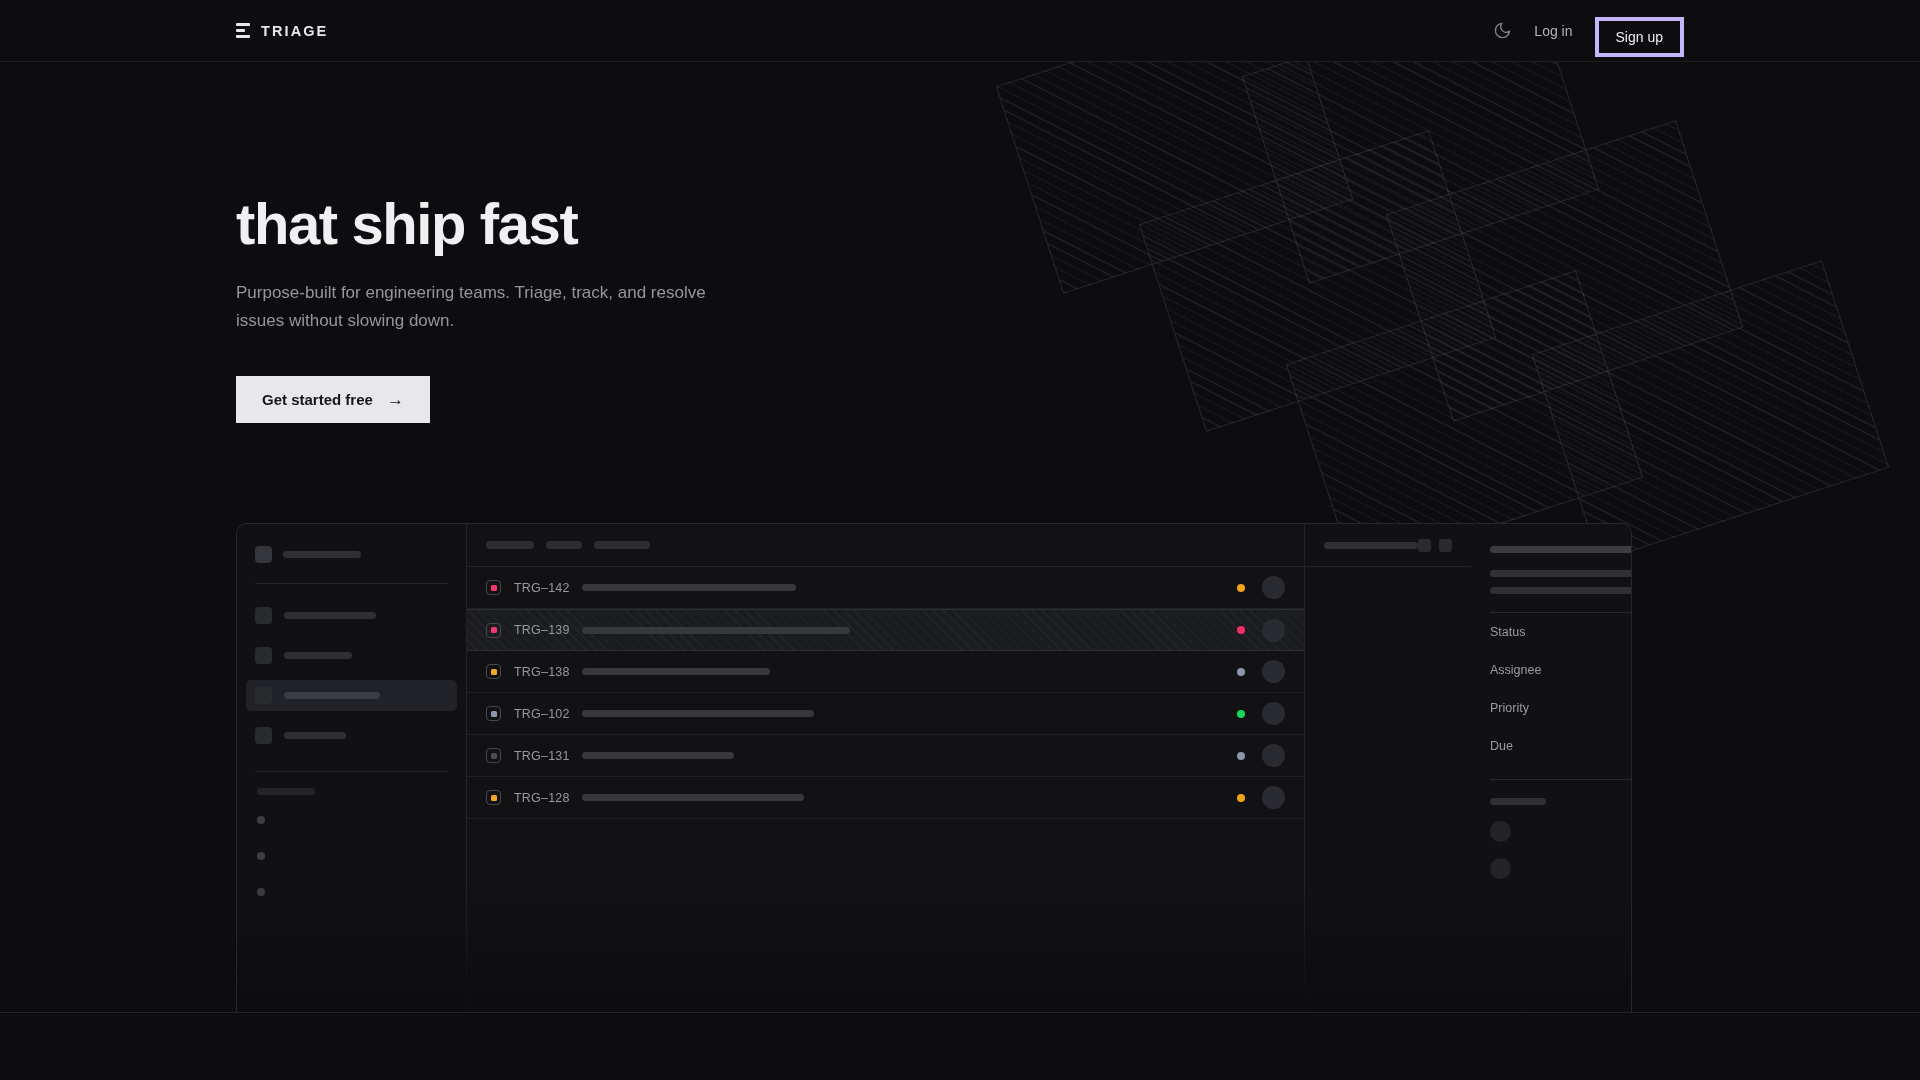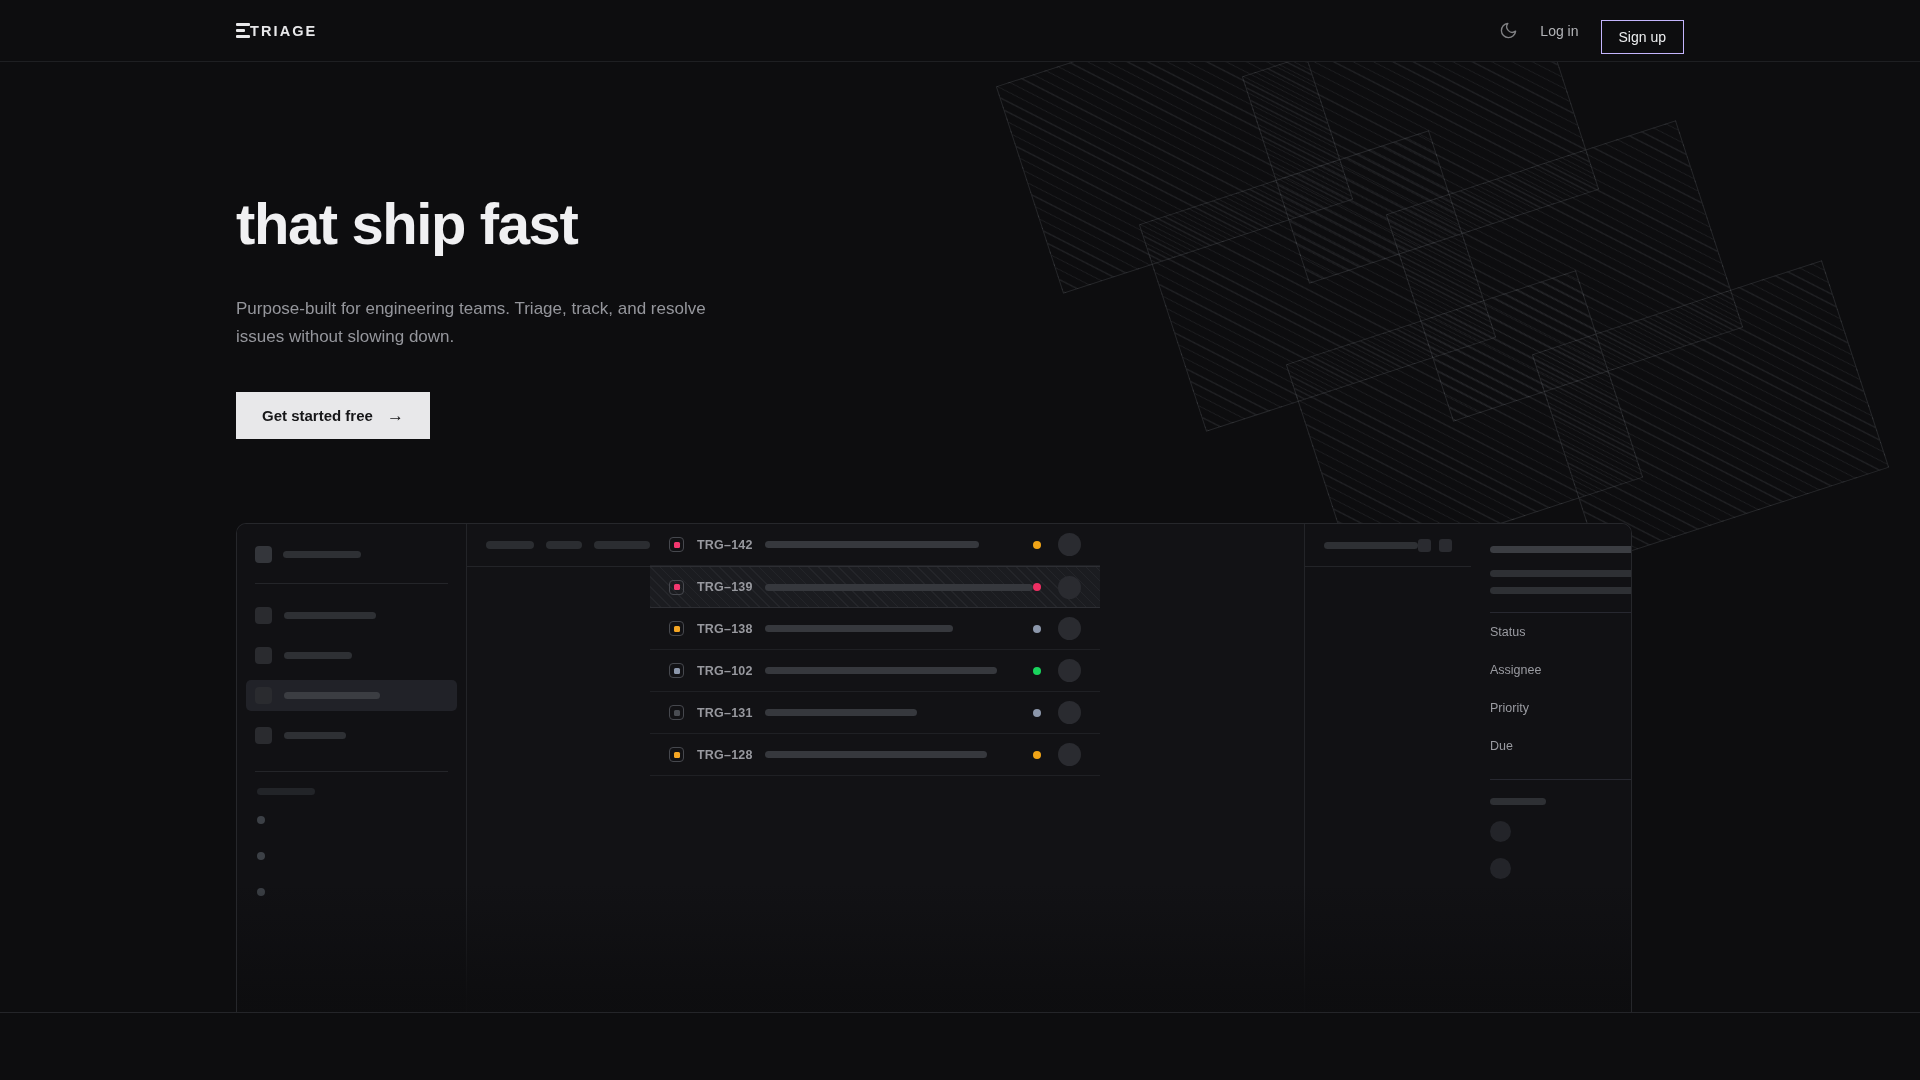--- a/index.html
+++ b/index.html
@@ -36,59 +36,59 @@
 
   
   .header {
     position:relative; z-index:5;
     height:62px; width:1920px;
     display:flex; align-items:center;
     border-bottom:1px solid #1e1f22;
     background:#0d0d0f;
   }
   .brand {
-    display:flex; align-items:center; 
+    display:flex; align-items:center; gap:11px;
     margin-left:236px;
   }
   .brand-mark { display:flex; flex-direction:column; gap:3px; width:14px; }
   .brand-mark i { display:block; height:3px; background:#e8e8ea; border-radius:1px; }
   .brand-mark i:nth-child(1){ width:14px; }
   .brand-mark i:nth-child(2){ width:9px; }
   .brand-mark i:nth-child(3){ width:14px; }
   .brand-name {
     color:#e8e8ea; font-size:14.5px; font-weight:700;
     letter-spacing:2.1px;
   }
   .header-right {
     margin-left:auto; margin-right:236px;
     display:flex; align-items:center; gap:22px;
   }
   .moon-icon { width:19px; height:19px; display:block; opacity:.62; cursor:pointer; }
   .login-link {
     color:#b3b4b8; font-size:14px; text-decoration:none; cursor:pointer;
   }
   .signup-btn {
-    border:1px solid #c4b5fd; background:transparent;
+    border:4px solid #c4b5fd; background:transparent;
     color:#edeef0; font-size:14px;
     padding:8px 17px; cursor:pointer;
     font-family:inherit;
     margin-top:12px;
   }
 
   
   .hero { position:relative; z-index:4; margin-left:236px; }
   .hero h1 {
     margin-top:68px;
     color:#f0f0f2;
     font-size:58px; font-weight:700;
     line-height:1.08; letter-spacing:-1.4px;
     max-width:660px;
   }
   .hero p {
-    margin-top:40px;
+    margin-top:24px;
     color:#95969c; font-size:17px; line-height:1.62;
     max-width:470px;
   }
   .cta {
     margin-top:42px;
     display:inline-flex; align-items:center; gap:14px;
     background:#e8e8ea; color:#161618;
     font-size:15px; font-weight:600;
     padding:15px 26px;
     border:none; cursor:pointer;
@@ -131,21 +131,21 @@
     display:flex; align-items:center; gap:12px;
     height:31px; padding:0 9px; margin:0 -9px 9px -9px;
     border-radius:5px; cursor:pointer;
   }
   .sb-item.active { background:#212228; }
   .sb-sec { margin:0 0 18px 2px; }
   .sb-dotrow { display:flex; align-items:center; height:14px; margin-bottom:22px; padding-left:2px; cursor:pointer; }
   .dot-sm { width:8px; height:8px; border-radius:50%; background:#3c4046; }
 
   
-  .mk-list { flex:1 1 auto; display:flex; flex-direction:row; min-width:0;font-weight:bold; }
+  .mk-list { flex:1 1 auto; display:flex; flex-direction:column; min-width:0; }
   .mk-toolbar {
     height:43px; flex:0 0 43px;
     border-bottom:1px solid #232428;
     display:flex; align-items:center; gap:12px;
     padding-left:19px;
   }
   .pill { height:8px; border-radius:4px; background:#2b2d31; }
   .row {
     height:42px; flex:0 0 42px;
     display:flex; align-items:center;

